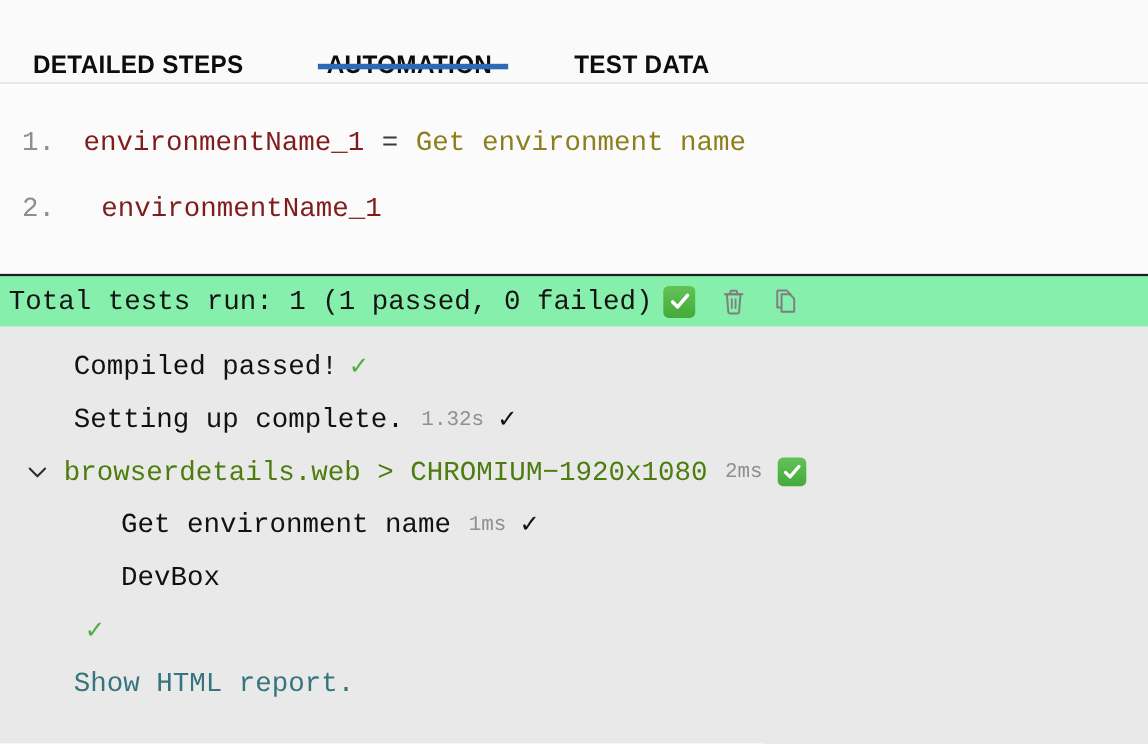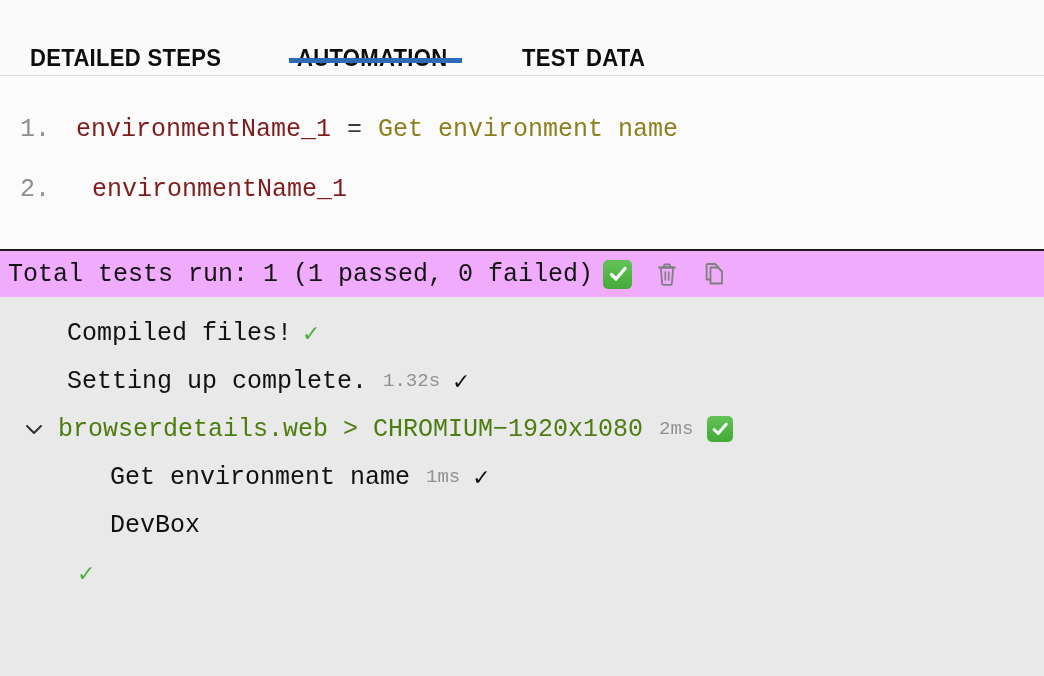--- a/index.html
+++ b/index.html
@@ -82,21 +82,21 @@
     flex: none;
   }
   .tok-var    { color: #7f1d1d; }
   .tok-kw     { color: #8d7f1e; }
   .tok-op     { color: #3a3a3a; }
   .tok-gap    { display: inline-block; width: 16px; }
 
   
   .statusbar {
     height: 48px;
-    background: #f0abfc;
+    background: #86efac;
     border-top: 2px solid #1c1c1c;
     display: flex;
     align-items: center;
     padding-left: 8px;
     box-sizing: border-box;
   }
   .status-text {
     font-family: "Liberation Mono", monospace;
     font-size: 25px;
     color: #141414;
@@ -253,21 +253,21 @@
       <path d="M4 3 h8.5 l4 4" stroke="#7f7f7f" stroke-width="1.8" fill="none" stroke-linejoin="round" transform="translate(-0.5,0)"></path>
       <path d="M3.6 3.2 v15.3 h3.9" stroke="#7f7f7f" stroke-width="1.8" fill="none" stroke-linejoin="round"></path>
     </svg>
   </span>
 </div>
 
 <div class="console">
 
   <div class="crow">
     <span class="crow-spacer"></span>
-    <span class="ctext">Compiled files!</span>
+    <span class="ctext">Compiled passed!</span>
     <span class="tick-green">✓</span>
   </div>
 
   <div class="crow">
     <span class="crow-spacer"></span>
     <span class="ctext">Setting up complete.</span>
     <span class="cdur">1.32s</span>
     <span class="tick-black">✓</span>
   </div>
 
@@ -298,14 +298,18 @@
     <span class="crow-spacer"></span>
     <span class="crow-indent"></span>
     <span class="ctext">DevBox</span>
   </div>
 
   <div class="crow">
     <span class="crow-spacer"></span>
     <span class="tick-green">✓</span>
   </div>
 
+  <div class="crow">
+    <span class="crow-spacer"></span>
+    <span class="ctext link-teal">Show HTML report.</span>
+  </div>
 
 </div>
 
 </body></html>

